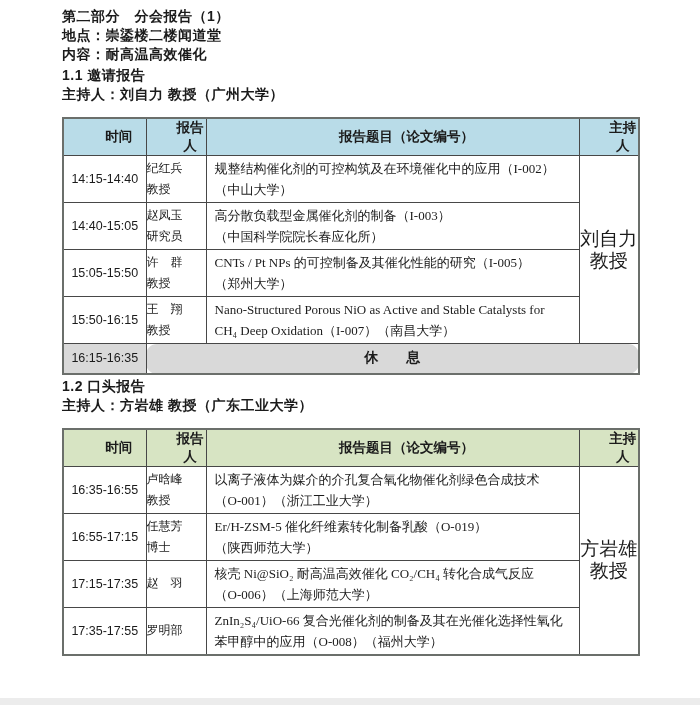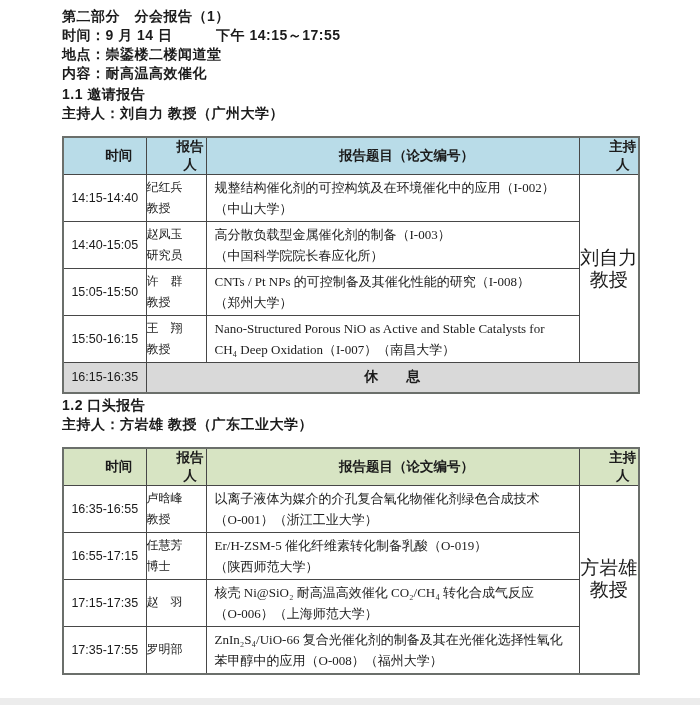--- a/index.html
+++ b/index.html
@@ -71,38 +71,38 @@
     font-family: Liberation Serif, serif;
     line-height: 22px;
     margin-left: 47px;
   }
   tr.break-row td { height: 30px; }
   td.break-label {
     text-align: center;
     font-size: 14px;
     font-weight: bold;
     font-family: "Liberation Serif", "DejaVu Serif", serif;
+    border-radius: 11px;
   }
   .ln:empty { display: none; }
 
   .bottom-strip {
     position: absolute;
     left: 0; bottom: 0;
     width: 700px; height: 7px;
     background: #ececec;
   }
 </style>
 </head>
 <body>
 
 <div class="page">
 
   <div class="doc-head">
     <div>第二部分　分会报告（1）</div>
-    <div>时间：9 月 14 日　　　下午 14:15～17:55</div>
     <div>地点：崇鋈楼二楼闻道堂</div>
     <div>内容：耐高温高效催化</div>
   </div>
 
   <div class="sec-block">
     <div>1.1 邀请报告</div>
     <div>主持人：刘自力 教授（广州大学）</div>
   </div>
 
   <table class="sched" id="t1">
@@ -145,21 +145,21 @@
         <div class="ln">（中国科学院院长春应化所）</div>
       </td>
     </tr>
     <tr>
       <td class="time">15:05-15:50</td>
       <td class="speaker">
         <div class="ln">许　群</div>
         <div class="ln">教授</div>
       </td>
       <td class="title-cell">
-        <div class="ln">CNTs / Pt NPs 的可控制备及其催化性能的研究（I-008）</div>
+        <div class="ln">CNTs / Pt NPs 的可控制备及其催化性能的研究（I-005）</div>
         <div class="ln">（郑州大学）</div>
       </td>
     </tr>
     <tr>
       <td class="time">15:50-16:15</td>
       <td class="speaker">
         <div class="ln">王　翔</div>
         <div class="ln">教授</div>
       </td>
       <td class="title-cell">

